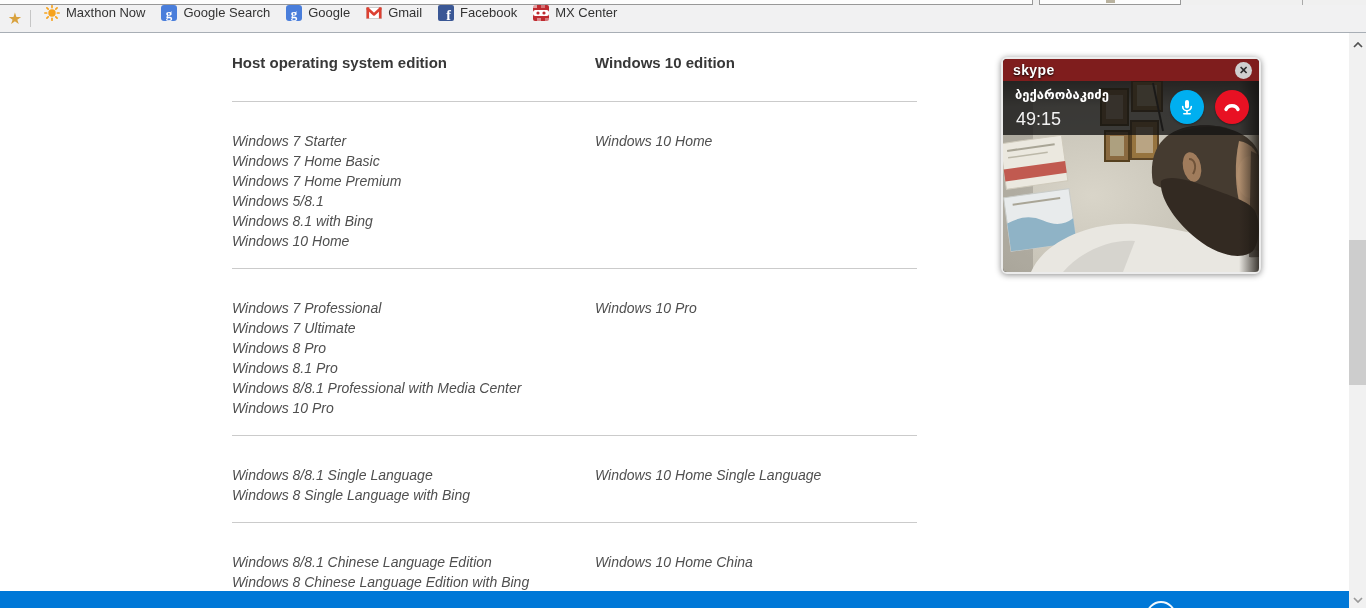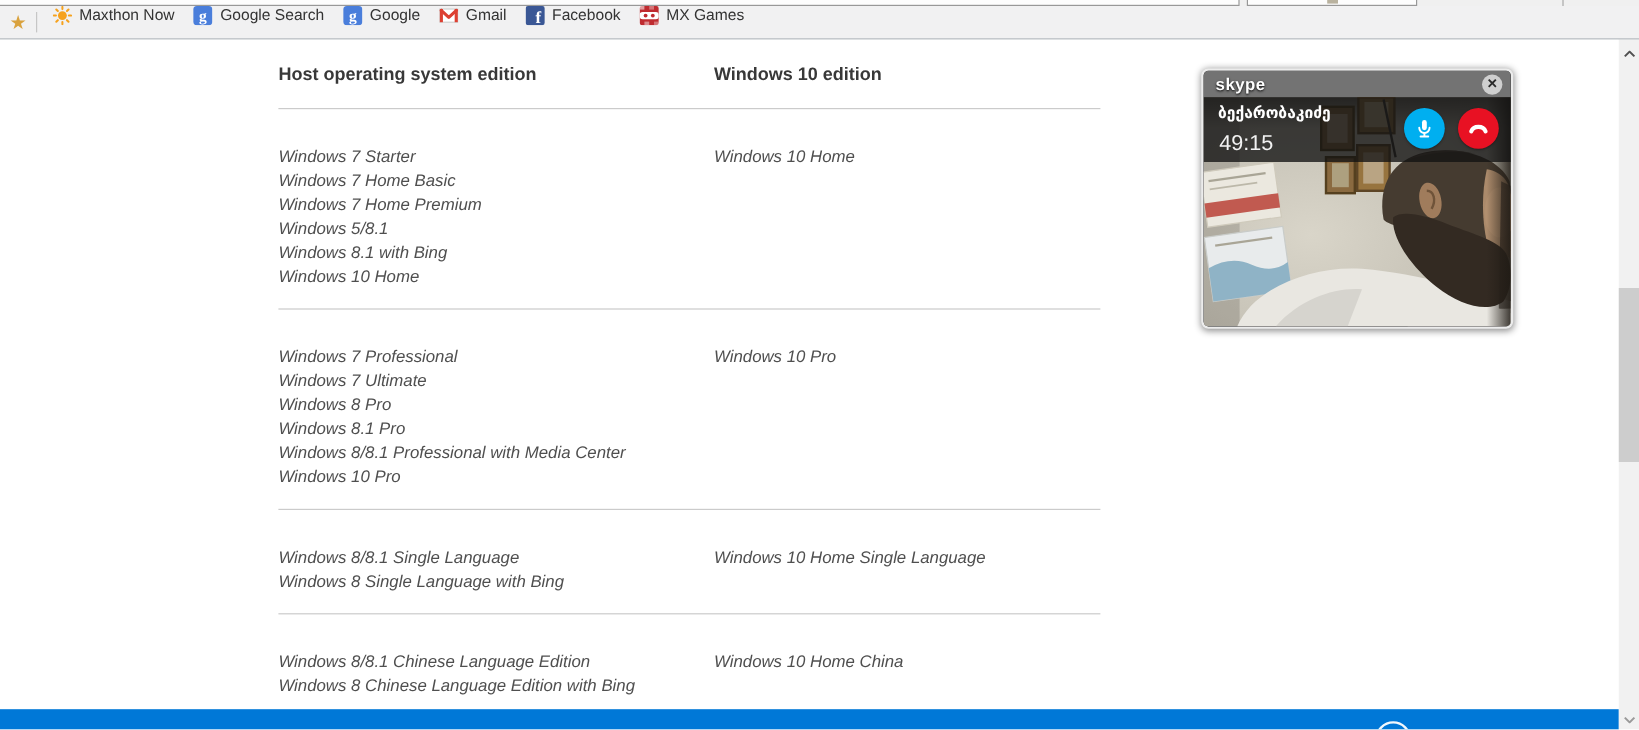--- a/index.html
+++ b/index.html
@@ -27,21 +27,21 @@
   .fav-star { width:30px; text-align:center; font-size:16px; color:#d9a23e; cursor:pointer; }
   .bm-sep { width:1px; height:17px; background:#c6c6c6; margin-right:9px; }
   .bm-item { display:flex; align-items:center; gap:6px; padding:0 12px 12px 4px; height:100%; cursor:pointer; }
   .bm-ic { width:16px; height:16px; display:inline-block; flex:0 0 16px; }
 
   
   .page { position:absolute; top:33px; left:0; width:1349px; height:575px; background:#fff; }
 
   .content { position:absolute; left:232px; top:21px; width:685px; color:#4f4f4f; }
   .hdr-row { display:flex; font-size:15px; font-weight:700; color:#383838;
-    padding-bottom:19px; border-bottom:1px solid #cbcbcb; }
+    padding-bottom:30px; border-bottom:1px solid #cbcbcb; }
   .col-host { width:363px; }
   .col-target { flex:1; }
   .group { display:flex; padding:29px 0 17px 0; border-bottom:1px solid #cbcbcb;
     font-size:14px; line-height:20px;font-style:italic; }
   .group.last { border-bottom:none; }
   .cell-line { height:20px; white-space:nowrap; }
 
   
   .footer-bar { position:absolute; left:0; bottom:0; width:1349px; height:17px;
     background:#0078d7; overflow:hidden; }
@@ -52,21 +52,21 @@
   .scrollbar { position:absolute; right:0; top:33px; width:17px; height:575px; background:#f1f1f1; }
   .sb-arrow { position:absolute; left:0; width:17px; height:17px; display:flex;
     align-items:center; justify-content:center; cursor:pointer; }
   .sb-up { top:3px; } .sb-down { bottom:0; }
   .sb-thumb { position:absolute; left:0; top:207px; width:17px; height:145px; background:#cdcdcd; cursor:pointer; }
 
   
   .skype-win { position:absolute; left:1001px; top:57px; width:260px; height:217px;
     border:2px solid #ececec; border-radius:6px; overflow:hidden;
     box-shadow:0 1px 6px rgba(0,0,0,.45); background:#111; }
-  .skype-header { height:22px; background:#737373; display:flex; align-items:center;
+  .skype-header { height:22px; background:#7f1d1d; display:flex; align-items:center;
     justify-content:space-between; padding:0 7px 0 10px; cursor:move; }
   .skype-logo { color:#fff; font-weight:700; font-size:14px; letter-spacing:.4px;
     text-shadow:0 1px 2px #000; line-height:20px; }
   .skype-close { width:17px; height:17px; border-radius:50%; background:#cfcfcf;
     color:#2a2a2a; font-size:11px; font-weight:700; line-height:17px; text-align:center; cursor:pointer; }
   .skype-body { position:relative; width:256px; height:191px; }
   .call-overlay { position:absolute; top:0; left:0; width:256px; height:54px;
     background:rgba(18,18,18,.78); z-index:2; }
   .caller-name { position:absolute; left:12px; top:6px; color:#fff; font-weight:700; font-size:13px;
     font-family:"DejaVu Sans", sans-serif; }
@@ -166,21 +166,21 @@
         <rect width="16" height="16" rx="2" fill="#bf2b30"></rect>
         <rect x="0" y="0" width="4" height="3" fill="#fff" opacity=".55"></rect>
         <rect x="8" y="0" width="4" height="3" fill="#fff" opacity=".35"></rect>
         <rect x="4" y="13" width="4" height="3" fill="#fff" opacity=".45"></rect>
         <rect x="12" y="13" width="4" height="3" fill="#fff" opacity=".35"></rect>
         <rect x="0" y="5" width="16" height="6" rx="2.5" fill="#fff"></rect>
         <circle cx="5" cy="8" r="1.6" fill="#bf2b30"></circle>
         <circle cx="11" cy="8" r="1.6" fill="#bf2b30"></circle>
       </svg>
     </span>
-    <span>MX Games</span>
+    <span>MX Center</span>
   </div>
 </div>
 
 <div class="page">
   <div class="content">
 
     <div class="hdr-row">
       <div class="col-host">Host operating system edition</div>
       <div class="col-target">Windows 10 edition</div>
     </div>

